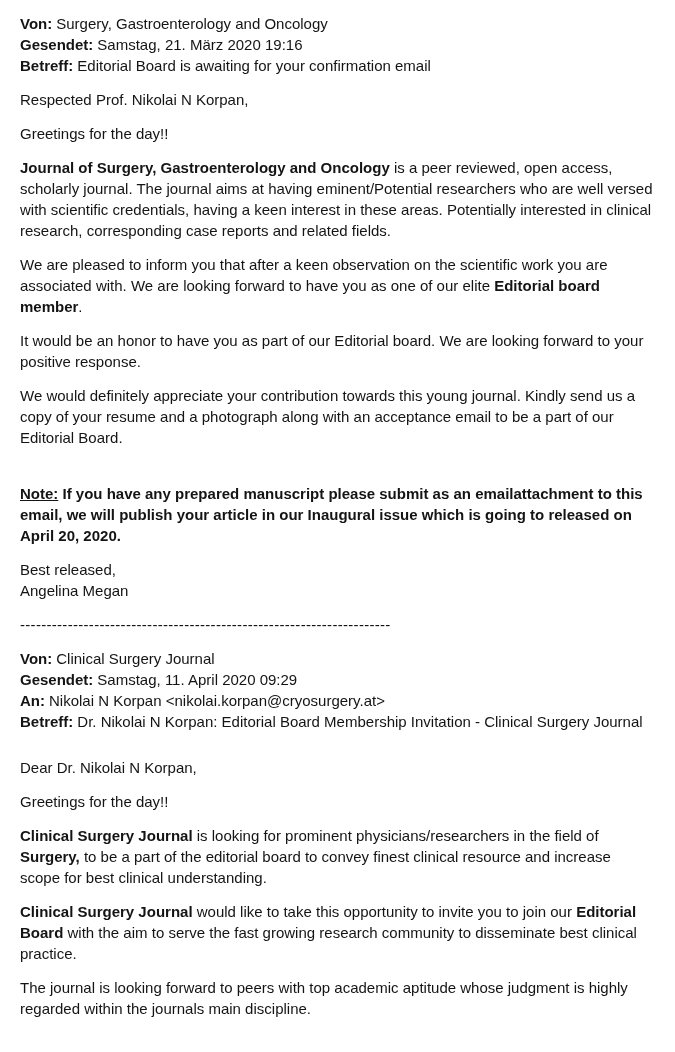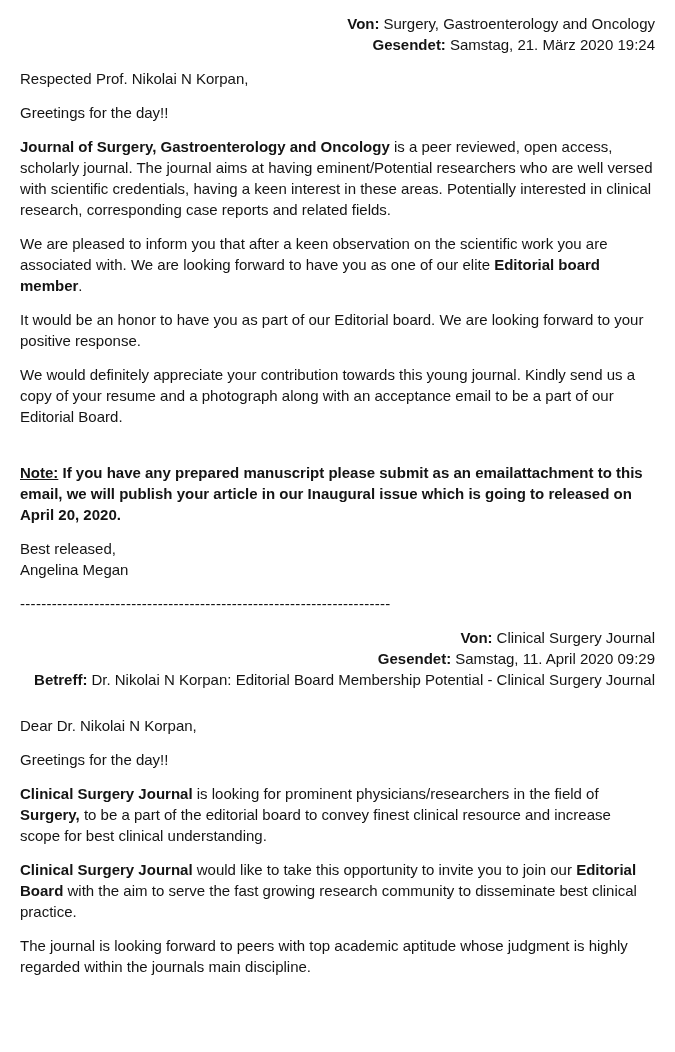--- a/index.html
+++ b/index.html
@@ -8,39 +8,40 @@
     width: 675px;
     height: 1052px;
     overflow: hidden;
     font-family: "Liberation Sans", "DejaVu Sans", sans-serif;
     font-size: 15px;
     line-height: 21px;
     color: #141414;
     padding: 13px 20px 0 20px;
   }
   p { margin: 0 0 13px 0; }
-  .hdr { margin-bottom: 13px; text-align: right; }
+  .hdr { margin-bottom: 13px; }
   .hrow { white-space: nowrap; }
   .b { font-weight: 700; margin-top: 35px; }
   .lbl { font-weight: 700; margin-right: 4px; }
   .u { text-decoration: underline; text-align: center; }
   .link { color: #0000ee; text-decoration: underline; cursor: pointer; }
   .sal { font-weight: 400; }
   .sal-gap { margin-top: 25px; }
   .sep { white-space: nowrap; letter-spacing: 0.3px; }
 </style>
 </head>
 <body>
 
 <div>
 
   <section>
     <div class="hdr">
       <div class="hrow"><span class="lbl">Von:</span><span>Surgery, Gastroenterology and Oncology</span></div>
-      <div class="hrow"><span class="lbl">Gesendet:</span><span>Samstag, 21. März 2020 19:24</span></div>
+      <div class="hrow"><span class="lbl">Gesendet:</span><span>Samstag, 21. März 2020 19:16</span></div>
+      <div class="hrow"><span class="lbl">Betreff:</span><span>Editorial Board is awaiting for your confirmation email</span></div>
     </div>
 
     <p class="sal">Respected Prof. Nikolai N Korpan,</p>
 
     <p>Greetings for the day!!</p>
 
     <p><span class="b">Journal of Surgery, Gastroenterology and Oncology</span><span> is a peer reviewed, open access, scholarly journal. The journal aims at having eminent/Potential researchers who are well versed with scientific credentials, having a keen interest in these areas. Potentially interested in clinical research, corresponding case reports and related fields.</span></p>
 
     <p><span>We are pleased to inform you that after a keen observation on the scientific work you are associated with. We are looking forward to have you as one of our elite </span><span class="b">Editorial board member</span><span>.</span></p>
 
@@ -56,21 +57,22 @@
       <div>Angelina Megan</div>
     <p></p>
   </section>
 
   <p class="sep">----------------------------------------------------------------------</p>
 
   <section>
     <div class="hdr">
       <div class="hrow"><span class="lbl">Von:</span><span>Clinical Surgery Journal</span></div>
       <div class="hrow"><span class="lbl">Gesendet:</span><span>Samstag, 11. April 2020 09:29</span></div>
-      <div class="hrow"><span class="lbl">Betreff:</span><span>Dr. Nikolai N Korpan: Editorial Board Membership Potential - Clinical Surgery Journal</span></div>
+      <div class="hrow"><span class="lbl">An:</span><span>Nikolai N Korpan &lt;nikolai.korpan@cryosurgery.at&gt;</span></div>
+      <div class="hrow"><span class="lbl">Betreff:</span><span>Dr. Nikolai N Korpan: Editorial Board Membership Invitation - Clinical Surgery Journal</span></div>
     </div>
 
     <p class="sal sal-gap">Dear Dr. Nikolai N Korpan,</p>
 
     <p>Greetings for the day!!</p>
 
     <p><span class="b">Clinical Surgery Journal</span><span> is looking for prominent physicians/researchers in the field of </span><span class="b">Surgery,</span><span> to be a part of the editorial board to convey finest clinical resource and increase scope for best clinical understanding.</span></p>
 
     <p><span class="b">Clinical Surgery Journal</span><span> would like to take this opportunity to invite you to join our </span><span class="b">Editorial Board</span><span> with the aim to serve the fast growing research community to disseminate best clinical practice.</span></p>
 

